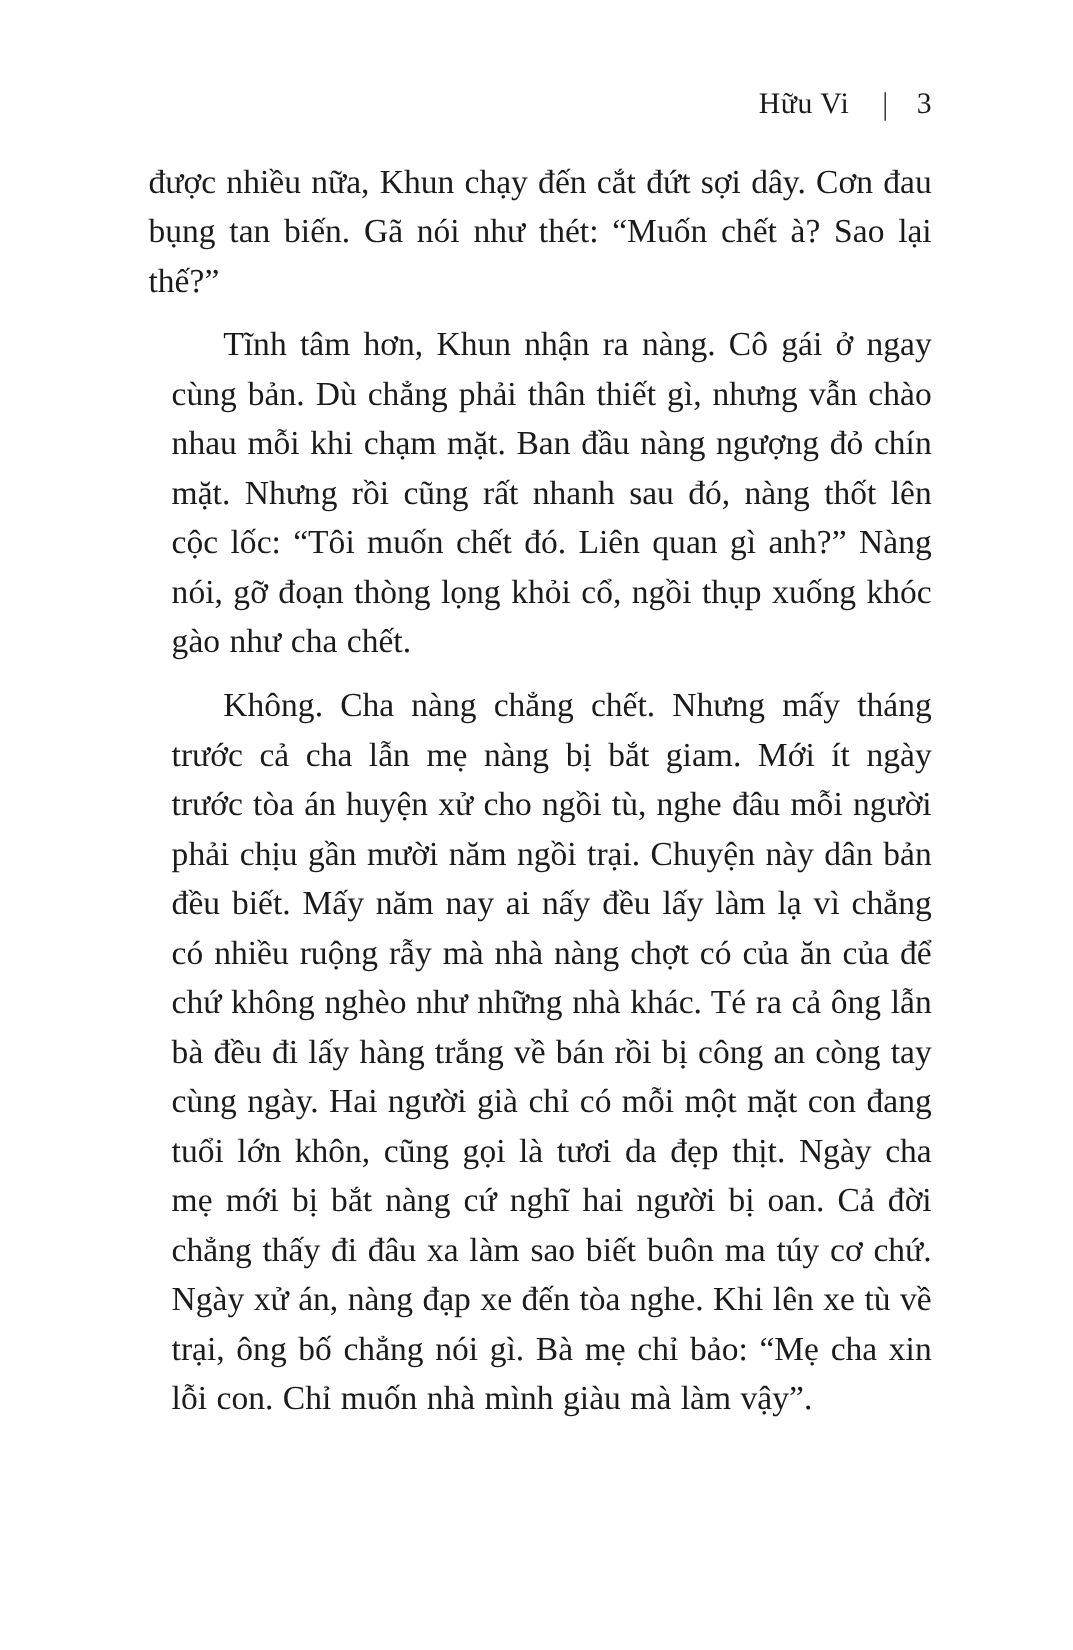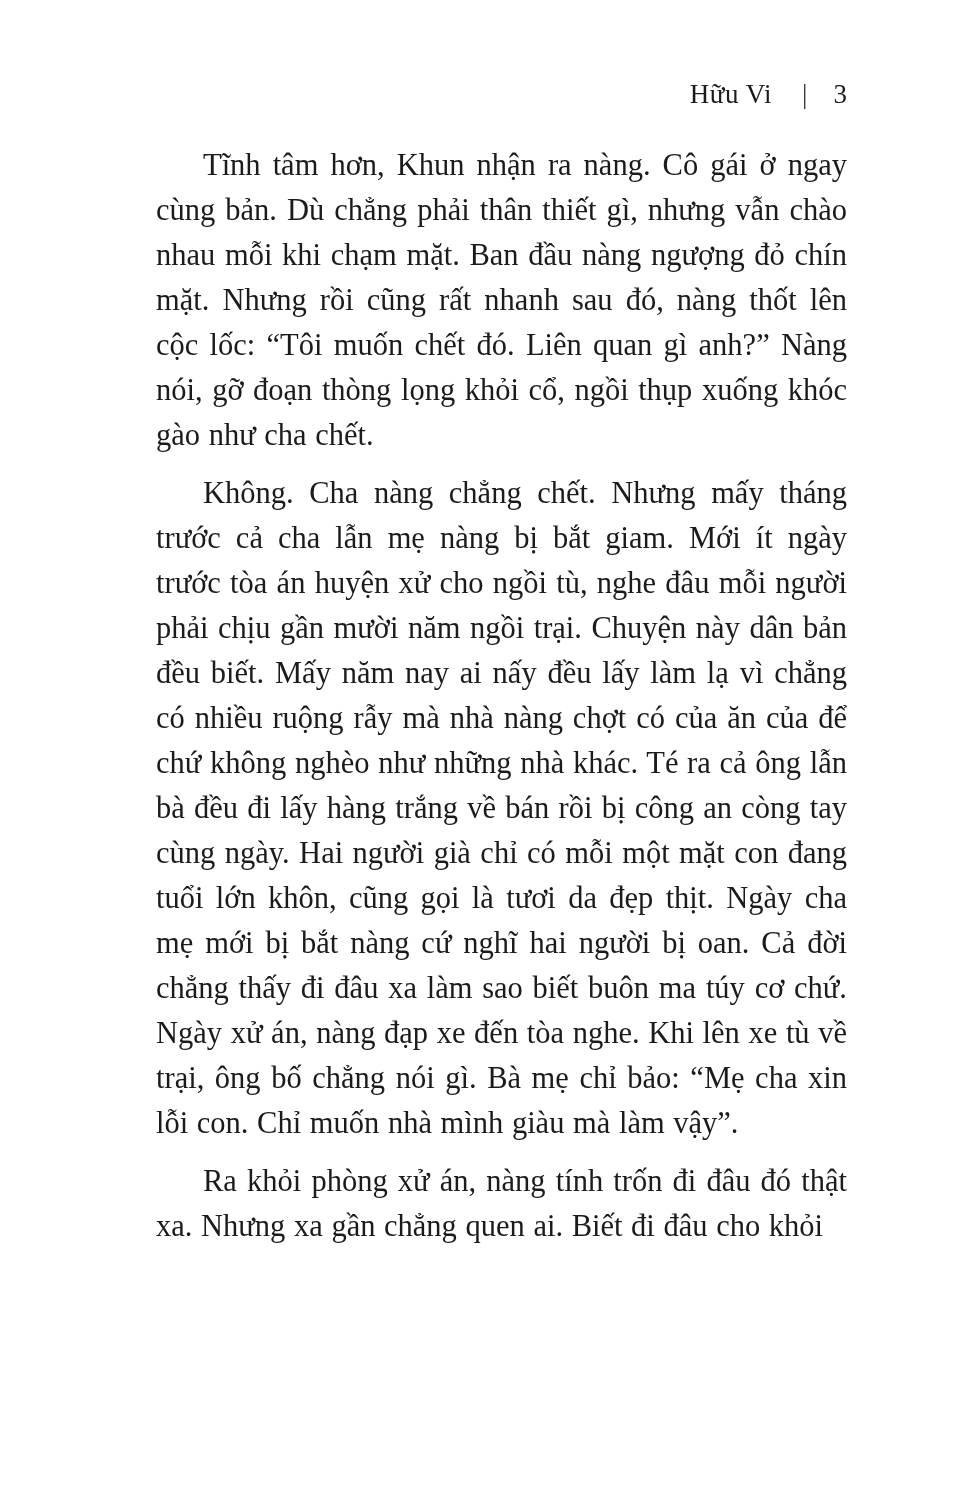--- a/index.html
+++ b/index.html
@@ -64,18 +64,18 @@
 
 <div class="page">
 
   <div class="page-header">
     <span class="running-title">Hữu Vi</span>
     <span class="header-separator">|</span>
     <span class="page-number">3</span>
   </div>
 
   <div class="page-body">
+    <p class="no-indent">được nhiều nữa, Khun chạy đến cắt đứt sợi dây. Cơn đau bụng tan biến. Gã nói như thét: “Muốn chết à? Sao lại thế?”</p>
     <p class="indent">Tĩnh tâm hơn, Khun nhận ra nàng. Cô gái ở ngay cùng bản. Dù chẳng phải thân thiết gì, nhưng vẫn chào nhau mỗi khi chạm mặt. Ban đầu nàng ngượng đỏ chín mặt. Nhưng rồi cũng rất nhanh sau đó, nàng thốt lên cộc lốc: “Tôi muốn chết đó. Liên quan gì anh?” Nàng nói, gỡ đoạn thòng lọng khỏi cổ, ngồi thụp xuống khóc gào như cha chết.</p>
     <p class="indent">Không. Cha nàng chẳng chết. Nhưng mấy tháng trước cả cha lẫn mẹ nàng bị bắt giam. Mới ít ngày trước tòa án huyện xử cho ngồi tù, nghe đâu mỗi người phải chịu gần mười năm ngồi trại. Chuyện này dân bản đều biết. Mấy năm nay ai nấy đều lấy làm lạ vì chẳng có nhiều ruộng rẫy mà nhà nàng chợt có của ăn của để chứ không nghèo như những nhà khác. Té ra cả ông lẫn bà đều đi lấy hàng trắng về bán rồi bị công an còng tay cùng ngày. Hai người già chỉ có mỗi một mặt con đang tuổi lớn khôn, cũng gọi là tươi da đẹp thịt. Ngày cha mẹ mới bị bắt nàng cứ nghĩ hai người bị oan. Cả đời chẳng thấy đi đâu xa làm sao biết buôn ma túy cơ chứ. Ngày xử án, nàng đạp xe đến tòa nghe. Khi lên xe tù về trại, ông bố chẳng nói gì. Bà mẹ chỉ bảo: “Mẹ cha xin lỗi con. Chỉ muốn nhà mình giàu mà làm vậy”.</p>
-    <p class="indent">Ra khỏi phòng xử án, nàng tính trốn đi đâu đó thật xa. Nhưng xa gần chẳng quen ai. Biết đi đâu cho khỏi</p>
   </div>
 
 </div>
 
 </body></html>

